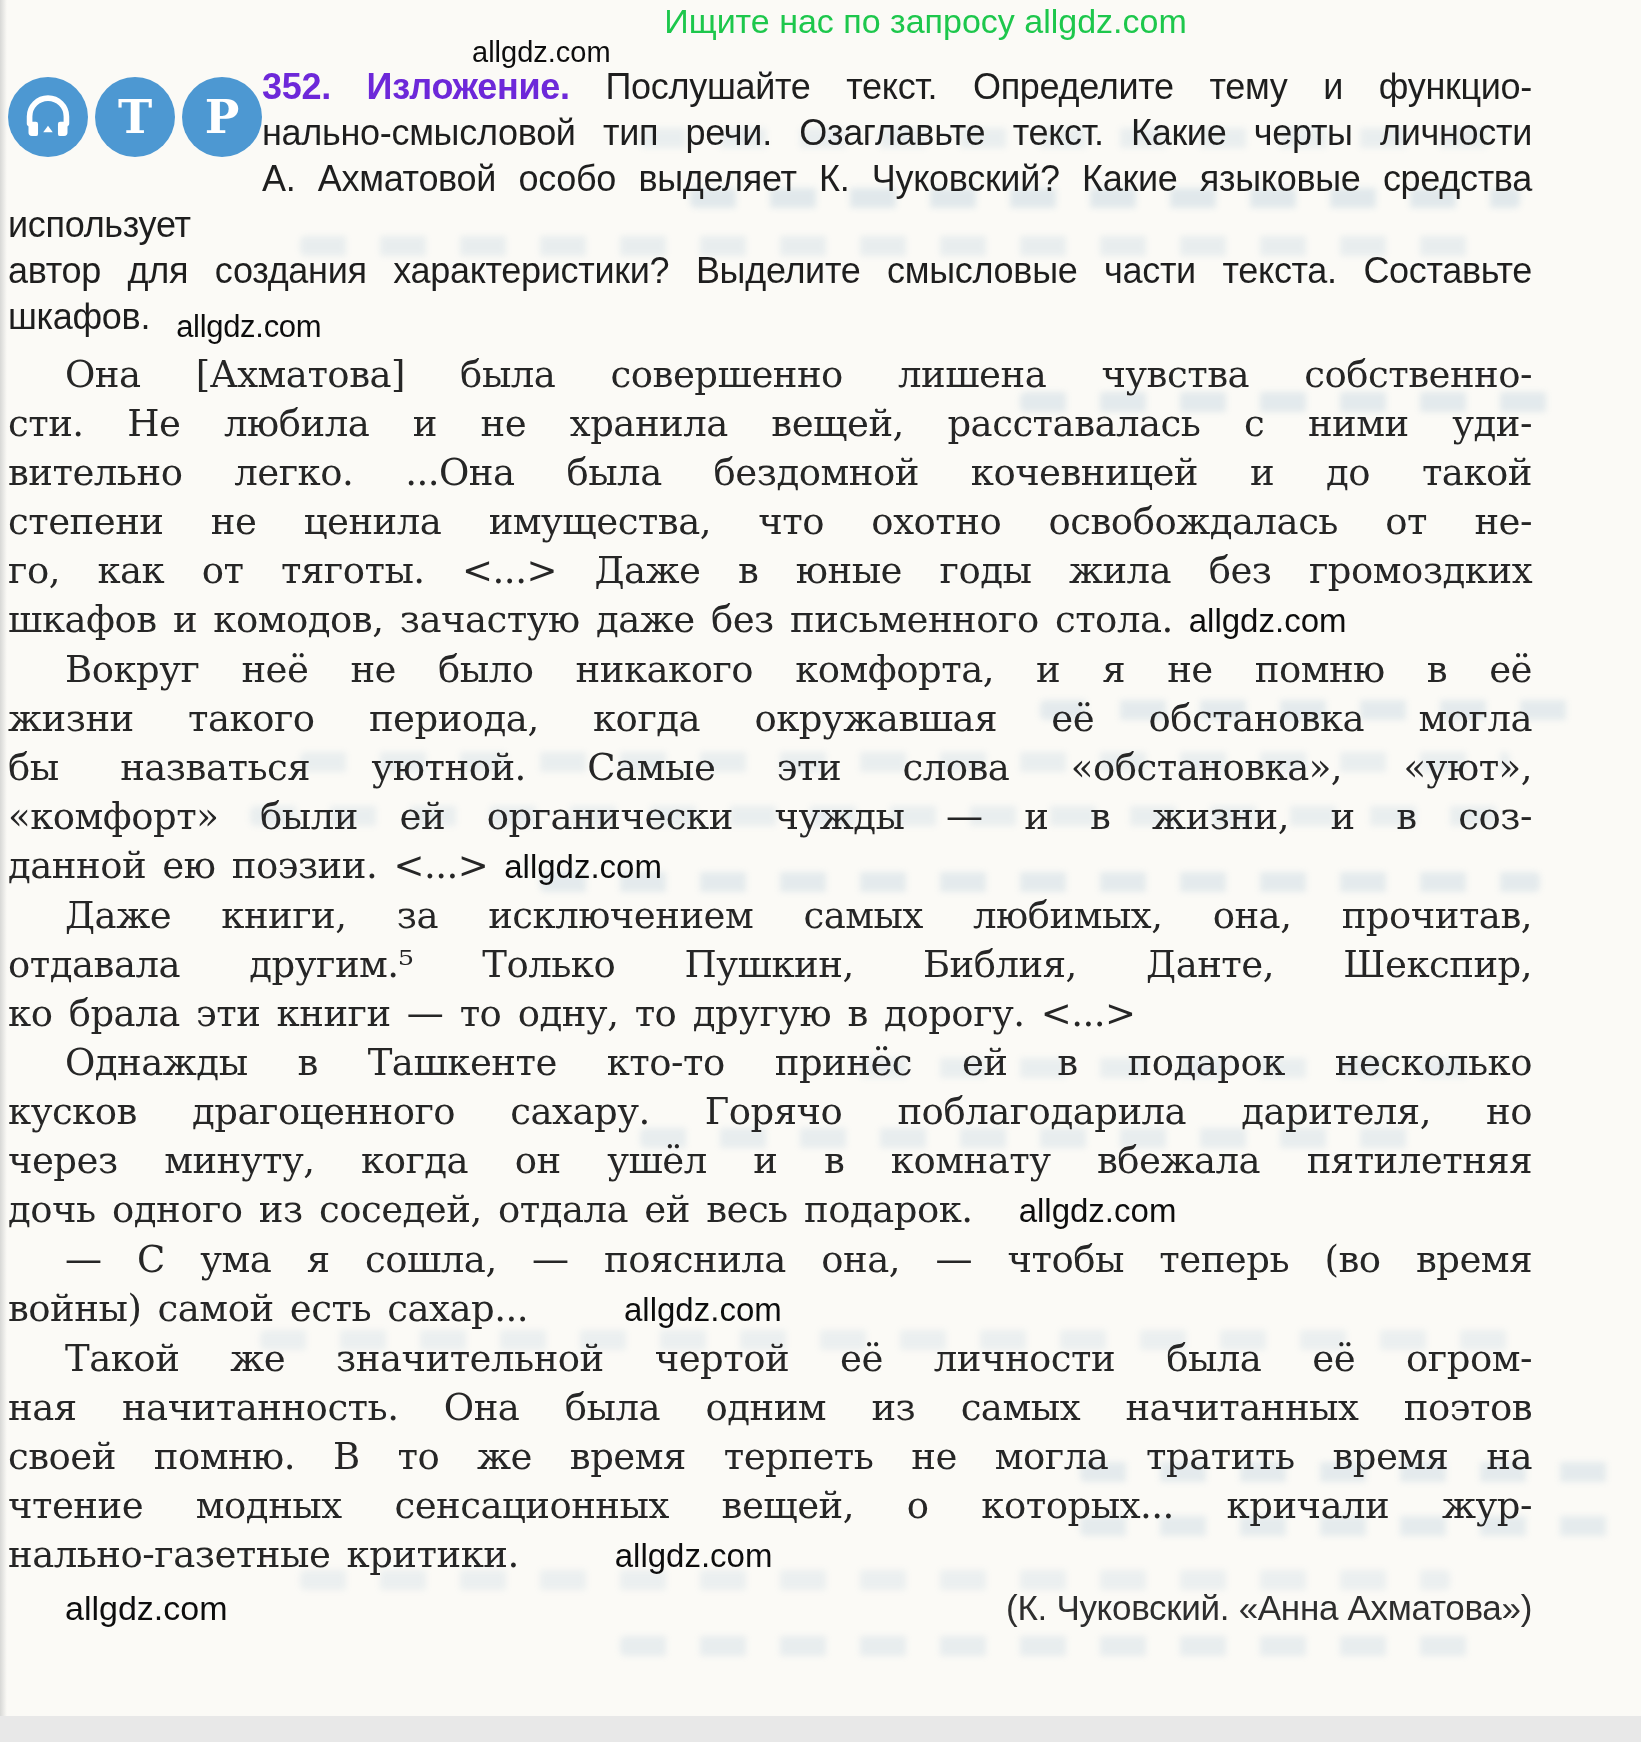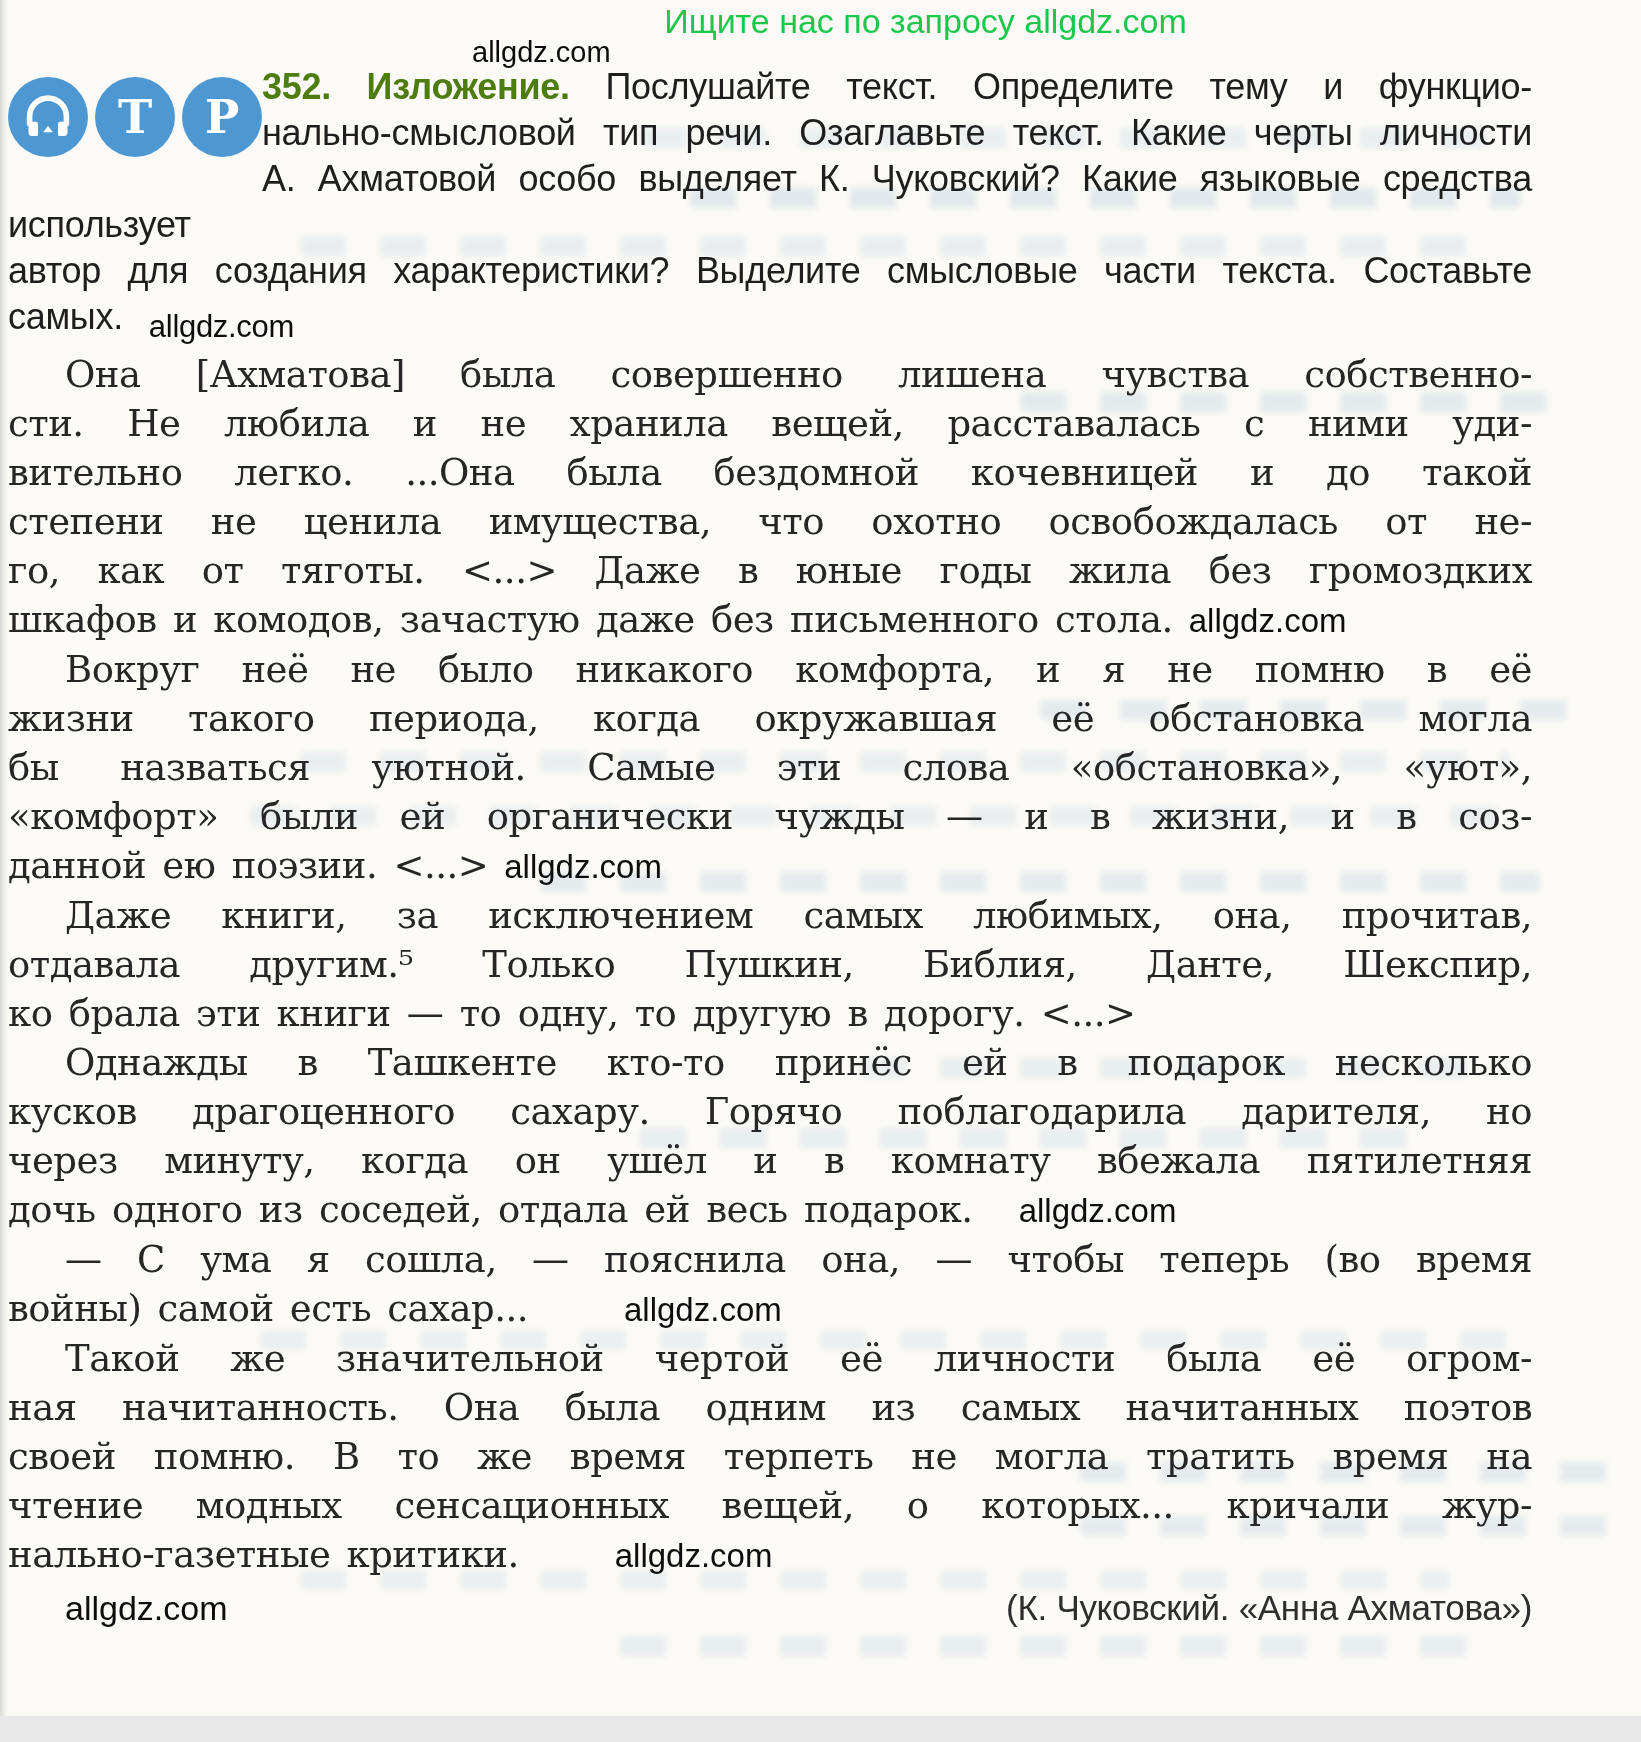--- a/index.html
+++ b/index.html
@@ -16,21 +16,21 @@
   .wm-top{position:absolute;top:36px;left:472px;font-size:29px;}
   .content{position:relative;width:1524px;margin-left:8px;padding-top:64px;}
   
   .icons{float:left;width:254px;height:94px;display:flex;gap:7px;align-items:center;margin-top:6px;}
   .circle{width:80px;height:80px;border-radius:50%;background:#4d98d2;display:flex;
           align-items:center;justify-content:center;color:#fff;}
   .circle .ltr{font-family:"DejaVu Serif",serif;font-weight:bold;font-size:46px;line-height:1;}
   .head{font-size:36px;line-height:46px;color:#1e1e1e;letter-spacing:-.3px;}
   .head .line{text-align:justify;text-align-last:justify;}
   .head .line.last{text-align-last:left;}
-  .head .blue{color:#4d7c0f;font-weight:bold;}
+  .head .blue{color:#6d28d9;font-weight:bold;}
   .head .wm.inline{font-size:31px;margin-left:26px;position:relative;top:8px;}
   
   .bodytext{margin-top:8px;font-family:"DejaVu Serif",serif;font-size:37px;line-height:49px;
             color:#262626;letter-spacing:-.5px;word-spacing:5px;}
   .bodytext .line{text-align:justify;text-align-last:justify;}
   .bodytext .line.last{text-align-last:left;}
   .bodytext .line.ind{text-indent:57px;}
   .bodytext .wm.inline{font-size:33px;letter-spacing:0;word-spacing:0;margin-left:16px;}
   .bodytext .wm.inline.gmd{margin-left:46px;}
   .bodytext .wm.inline.glg{margin-left:96px;}
@@ -82,21 +82,21 @@
         </span>
         <span class="circle">
           <span class="ltr">Р</span>
         </span>
       </div>
       <div id="head-lines">
           <div class="line"><span class="blue">352. Изложение.</span> <span>Послушайте текст. Определите тему и функцио-</span></div>
           <div class="line"><span>нально-смысловой тип речи. Озаглавьте текст. Какие черты личности</span></div>
           <div class="line"><span>А. Ахматовой особо выделяет К. Чуковский? Какие языковые средства использует</span></div>
           <div class="line"><span>автор для создания характеристики? Выделите смысловые части текста. Составьте</span></div>
-          <div class="line last"><span>самых.</span><span class="wm inline">allgdz.com</span></div>
+          <div class="line last"><span>шкафов.</span><span class="wm inline">allgdz.com</span></div>
         </div>
     </div>
 
     <div class="bodytext" id="body-paras">
         <div class="para">
           <div class="line ind"><span>Она [Ахматова] была совершенно лишена чувства собственно-</span></div>
           <div class="line"><span>сти. Не любила и не хранила вещей, расставалась с ними уди-</span></div>
           <div class="line"><span>вительно легко. ...Она была бездомной кочевницей и до такой</span></div>
           <div class="line"><span>степени не ценила имущества, что охотно освобождалась от не-</span></div>
           <div class="line"><span>го, как от тяготы. &lt;...&gt; Даже в юные годы жила без громоздких</span></div>

